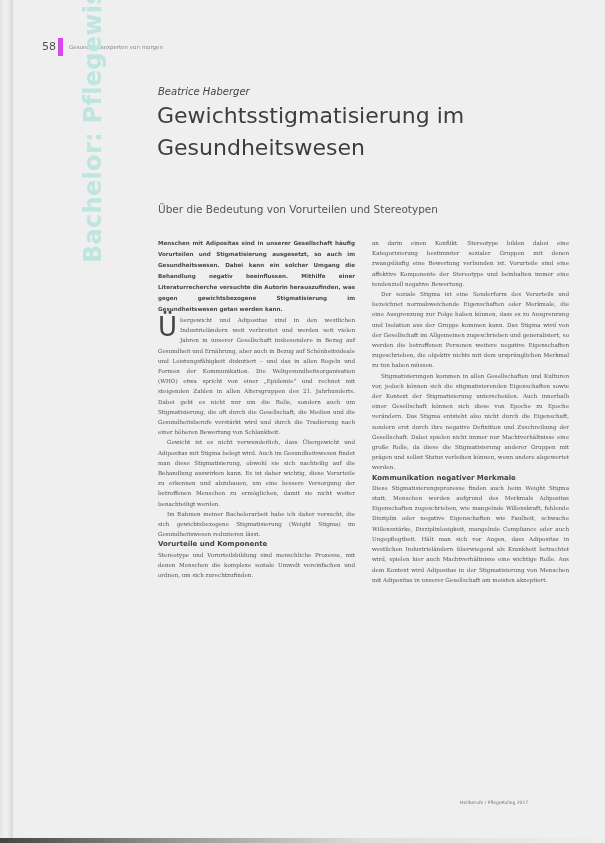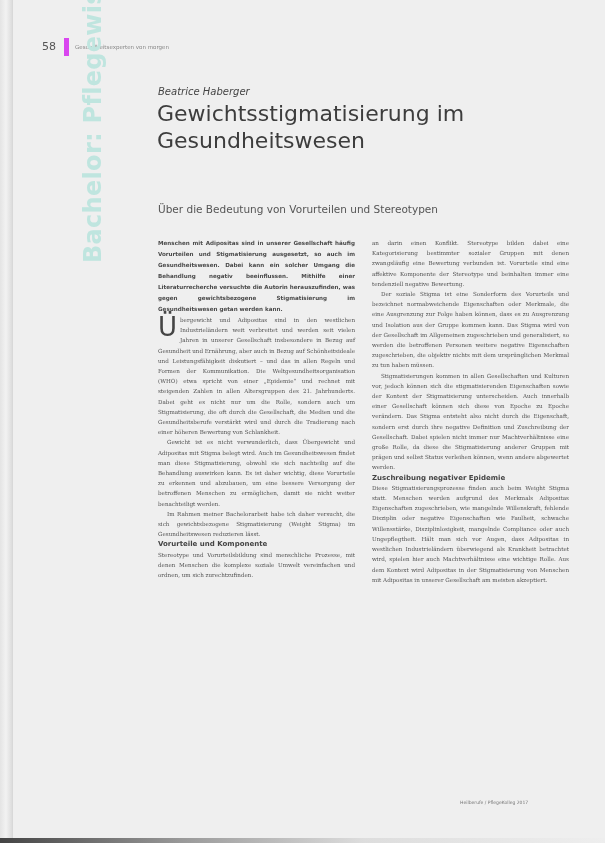--- a/index.html
+++ b/index.html
@@ -1,24 +1,24 @@
 <!DOCTYPE html>
 <html><head>
 <meta charset="utf-8">
 <style>
   html, body { margin:0; padding:0; }
   body { width:605px; height:843px; background:#ececec; position:relative; overflow:hidden; font-family:"DejaVu Serif", serif; color:#3a3a3a; }
   .page { position:absolute; left:12px; top:0; width:593px; height:843px; background:#efefef; border-left:1px solid #d8d8d8; }
   .fold { position:absolute; left:0; top:0; width:12px; height:843px; background:linear-gradient(90deg,#e4e4e4,#f2f2f2 50%,#dcdcdc); }
   .running-head { position:absolute; left:42px; top:38px; display:flex; align-items:center; }
-  .page-num { font-family:"DejaVu Sans", sans-serif; font-size:11px; color:#555; padding-right:8px; border-right:5px solid #d946ef; height:18px; line-height:18px; }
+  .page-num { font-family:"DejaVu Sans", sans-serif; font-size:11px; color:#555; padding-right:2px; border-right:5px solid #d946ef; height:18px; line-height:18px; }
   .running-title { font-family:"DejaVu Sans", sans-serif; font-size:5.5px; color:#888; padding-left:6px; }
   .vertical-label { position:absolute; left:79px; top:263px; transform-origin:left top; transform:rotate(-90deg); font-family:"DejaVu Sans", sans-serif; font-weight:bold; font-size:24px; color:#bfe5df; white-space:nowrap; letter-spacing:0.3px; }
   .author { position:absolute; left:158px; top:86px; font-family:"DejaVu Sans", sans-serif; font-style:italic; font-size:10px; color:#444; }
-  .title { position:absolute; left:157px; top:100px; width:400px; font-family:"DejaVu Sans", sans-serif; font-size:22px; line-height:27px; color:#3d3d3d; margin:0; font-weight:500; }
+  .title { position:absolute; left:157px; top:100px; width:400px; font-family:"DejaVu Sans", sans-serif; font-size:22px; line-height:32px; color:#3d3d3d; margin:0; font-weight:500; }
   .subtitle { position:absolute; left:158px; top:176px; font-family:"DejaVu Sans", sans-serif; font-size:10.5px; color:#555;margin-top:27px; }
   .col { position:absolute; top:238px; width:197px; font-size:5.6px; line-height:10.2px; color:#505050; text-align:justify; }
   .col-left { left:158px; }
   .col-right { left:372px; }
   .abstract { font-family:"DejaVu Sans", sans-serif; font-weight:bold; font-size:5.6px; line-height:11px; color:#4a4a4a; margin:0 0 12px 0; }
   .col p { margin:0; text-indent:9px; }
   .col p.first { text-indent:0; }
   .dropcap { float:left; font-family:"DejaVu Sans", sans-serif; font-size:26px; line-height:22px; margin:1px 3px 0 0; color:#444; }
   .section-head { font-family:"DejaVu Sans", sans-serif; font-weight:bold; font-size:7px; color:#444; margin:10px 0 2px 0; text-indent:0 !important; }
   .footer { position:absolute; left:460px; top:800px; font-family:"DejaVu Sans", sans-serif; font-size:4.5px; color:#777; }
@@ -47,18 +47,18 @@
   <p>Gewicht ist es nicht verwunderlich, dass Übergewicht und Adipositas mit Stigma belegt wird. Auch im Gesundheitswesen findet man diese Stigmatisierung, obwohl sie sich nachteilig auf die Behandlung auswirken kann. Es ist daher wichtig, diese Vorurteile zu erkennen und abzubauen, um eine bessere Versorgung der betroffenen Menschen zu ermöglichen, damit sie nicht weiter benachteiligt werden.</p>
   <p>Im Rahmen meiner Bachelorarbeit habe ich daher versucht, die sich gewichtsbezogene Stigmatisierung (Weight Stigma) im Gesundheitswesen reduzieren lässt.</p>
   <p class="section-head">Vorurteile und Komponente</p>
   <p class="first">Stereotype und Vorurteilsbildung sind menschliche Prozesse, mit denen Menschen die komplexe soziale Umwelt vereinfachen und ordnen, um sich zurechtzufinden.</p>
 </div>
 
 <div class="col col-right">
   <p class="first">an darin einen Konflikt. Stereotype bilden dabei eine Kategorisierung bestimmter sozialer Gruppen mit denen zwangsläufig eine Bewertung verbunden ist. Vorurteile sind eine affektive Komponente der Stereotype und beinhalten immer eine tendenziell negative Bewertung.</p>
   <p>Der soziale Stigma ist eine Sonderform des Vorurteils und bezeichnet normabweichende Eigenschaften oder Merkmale, die eine Ausgrenzung zur Folge haben können, dass es zu Ausgrenzung und Isolation aus der Gruppe kommen kann. Das Stigma wird von der Gesellschaft im Allgemeinen zugeschrieben und generalisiert, so werden die betroffenen Personen weitere negative Eigenschaften zugeschrieben, die objektiv nichts mit dem ursprünglichen Merkmal zu tun haben müssen.</p>
   <p>Stigmatisierungen kommen in allen Gesellschaften und Kulturen vor, jedoch können sich die stigmatisierenden Eigenschaften sowie der Kontext der Stigmatisierung unterscheiden. Auch innerhalb einer Gesellschaft können sich diese von Epoche zu Epoche verändern. Das Stigma entsteht also nicht durch die Eigenschaft, sondern erst durch ihre negative Definition und Zuschreibung der Gesellschaft. Dabei spielen nicht immer nur Machtverhältnisse eine große Rolle, da diese die Stigmatisierung anderer Gruppen mit prägen und selbst Status verleihen können, wenn andere abgewertet werden.</p>
-  <p class="section-head">Zuschreibung negativer Epidemie</p>
+  <p class="section-head">Kommunikation negativer Merkmale</p>
   <p class="first">Diese Stigmatisierungsprozesse finden auch beim Weight Stigma statt. Menschen werden aufgrund des Merkmals Adipositas Eigenschaften zugeschrieben, wie mangelnde Willenskraft, fehlende Disziplin oder negative Eigenschaften wie Faulheit, schwache Willensstärke, Disziplinlosigkeit, mangelnde Compliance oder auch Ungepflegtheit. Hält man sich vor Augen, dass Adipositas in westlichen Industrieländern überwiegend als Krankheit betrachtet wird, spielen hier auch Machtverhältnisse eine wichtige Rolle. Aus dem Kontext wird Adipositas in der Stigmatisierung von Menschen mit Adipositas in unserer Gesellschaft am meisten akzeptiert.</p>
 </div>
 
 <div class="footer">Heilberufe / PflegeKolleg 2017</div>
 <div class="bottom-edge"></div>
 
 </body></html>

